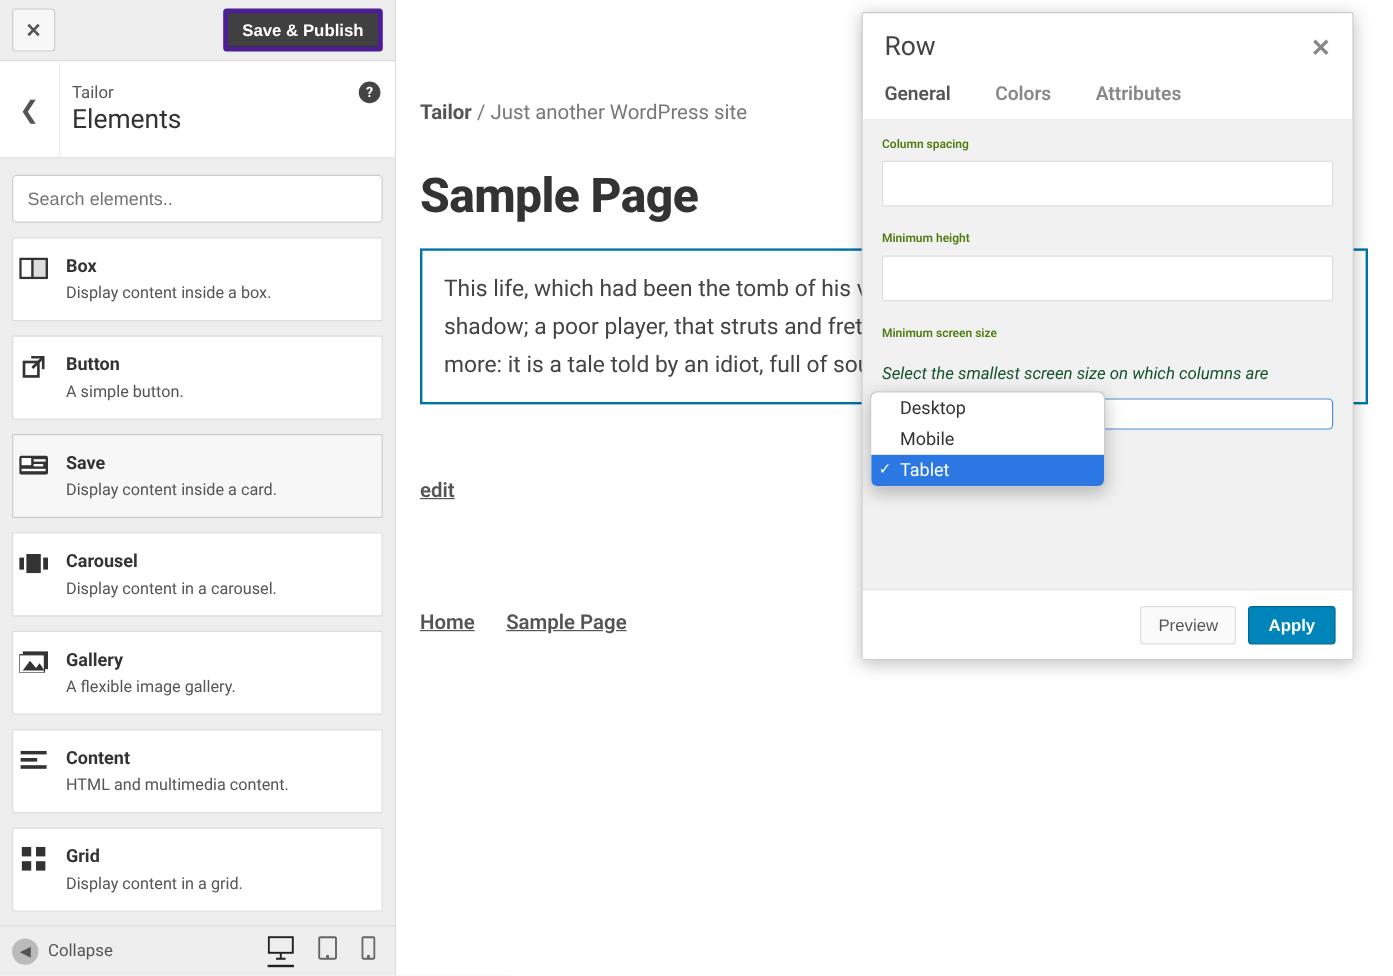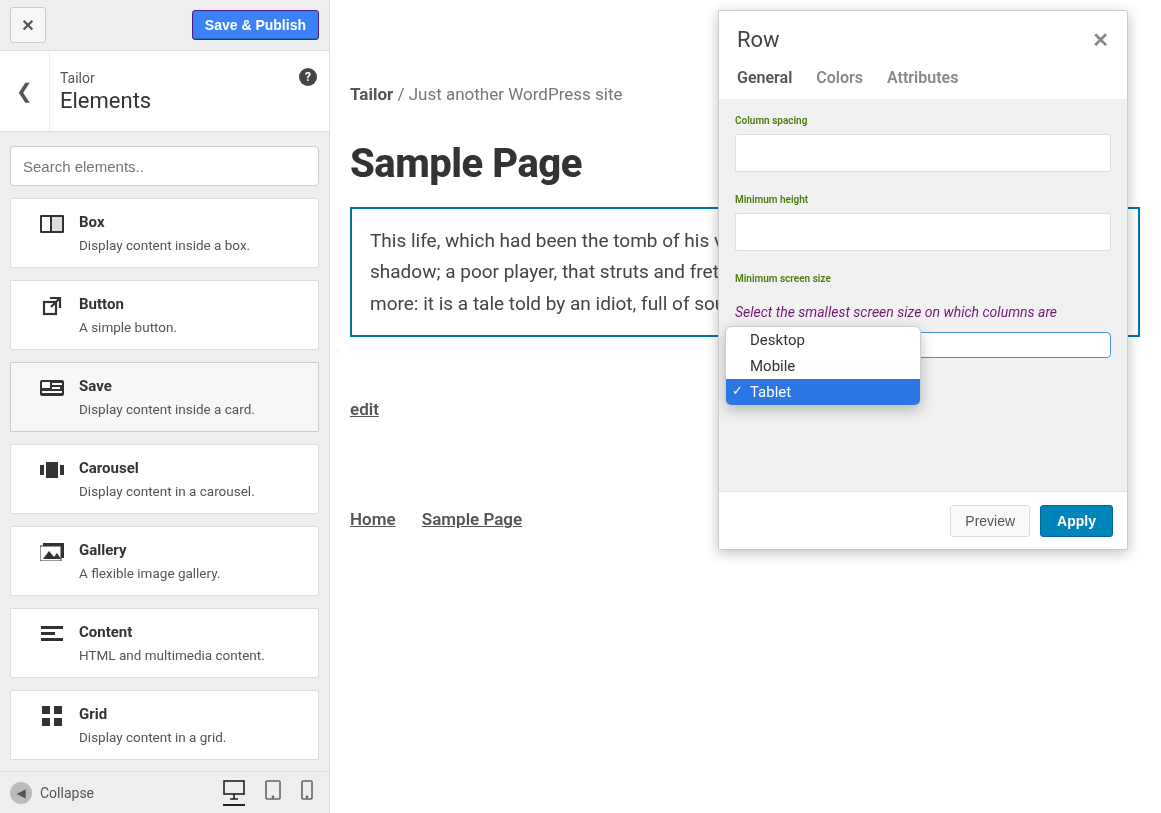--- a/index.html
+++ b/index.html
@@ -18,21 +18,21 @@
     background: #eee; border-right: 1px solid #ddd;
     display: flex; flex-direction: column;
   }
   .sb-top { height: 50px; display: flex; align-items: center; justify-content: space-between; padding: 0 10px; }
   .sb-close {
     width: 36px; height: 36px; border:1px solid #ccc; border-radius:3px;
     display:flex;align-items:center;justify-content:center;
     background: #f7f7f7; color:#555; font-size:16px; font-weight:bold;
   }
   .btn-primary {
-    background:#3b82f6; border:1px solid #4c1d95; color:#fff;
+    background:#404040; border:4px solid #4c1d95; color:#fff;
     padding:6px 12px; border-radius:3px; font-size:14px; font-weight:600;
     box-shadow: inset 0 -1px rgba(0,0,0,.2);
   }
   .sb-head {
     display:flex; align-items:center; border-top:1px solid #ddd; border-bottom:1px solid #ddd;
     background:#fff;
   }
   .sb-back {
     width:50px; height:80px; display:flex; align-items:center; justify-content:center;
     border-right:1px solid #eee; color:#555; font-size:20px;
@@ -46,21 +46,21 @@
 
   .sb-body { flex:1; overflow-y:auto; padding:14px 10px; }
   .search {
     width:100%; height:40px; border:1px solid #ccc; border-radius:4px;
     padding:0 12px; font-size:15px; color:#555; background:#fff;
   }
 
   .el-item {
     display:flex; gap:14px; align-items:flex-start;
     background:#fff; border:1px solid #ddd; border-radius:1px;
-    padding:14px 28px; margin-top:12px;
+    padding:14px 4px; margin-top:12px;
   }
   .el-item.selected { background:#f7f7f7; border-color:#ccc; }
   .el-icon { width:26px; height:22px; color:#333; display:flex;align-items:center;justify-content:center; }
   .el-name { font-size:15px; font-weight:700; color:#333; }
   .el-desc { font-size:13.5px; color:#555; margin-top:6px; }
 
   
   .sb-footer {
     height:42px; border-top:1px solid #ddd; background:#eee;
     display:flex; align-items:center; justify-content:space-between;
@@ -93,29 +93,29 @@
   .panel {
     position:absolute; left:718px; top:10px; width:410px; height:540px;
     background:#fff; border:1px solid #ccc; border-radius:2px;
     box-shadow: 0 3px 14px rgba(0,0,0,.25);
     display:flex; flex-direction:column;
   }
   .panel-hd { display:flex; align-items:center; justify-content:space-between;
     padding:16px 18px 6px; }
   .panel-title { font-size:22px; color:#444; font-weight:400; }
   .panel-close { color:#888; font-size:20px; font-weight:700; }
-  .panel-tabs { display:flex; gap:24px; padding:10px 18px 12px; font-size:16px; }
+  .panel-tabs { display:flex; gap:37px; padding:10px 18px 12px; font-size:16px; }
   .panel-tabs .tab { color:#888; font-weight:600; }
   .panel-tabs .tab.active { color:#555; }
 
   .panel-body { flex:1; background:#f1f1f1; padding:16px 16px; overflow:auto; }
   .fld { margin-bottom:22px; }
   .fld-label { font-size:10px; color:#4d7c0f; font-weight:600; margin-bottom:8px; }
   .fld-input { width:100%; height:38px; background:#fff; border:1px solid #ddd; border-radius:2px; }
-  .fld-help { font-size:14px; font-style:italic; color:#701a75; margin-top:20px; }
+  .fld-help { font-size:14px; font-style:italic; color:#14532d; margin-top:20px; }
 
   
   .dd-wrap { position:relative; margin-top:6px; }
   .dd-select {
     width:200px; height:26px; background:#fff;
     border:1px solid #4a90d9; border-radius:4px;
     position:absolute; right:0; top:6px;
   }
   .dd-list {
     position:absolute; left:-10px; top:0; width:196px;

